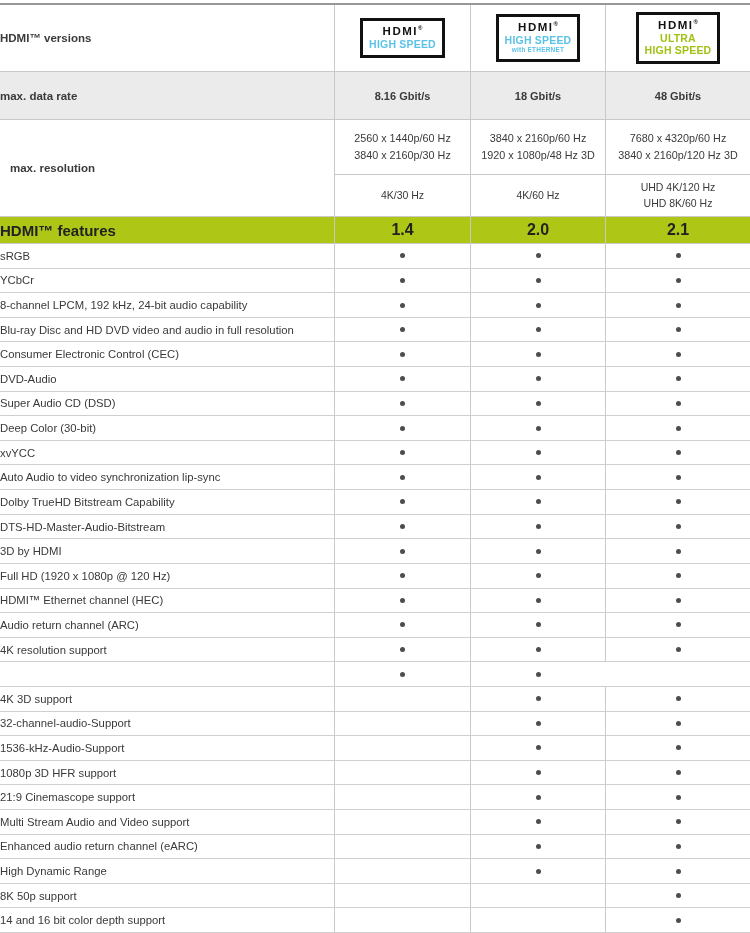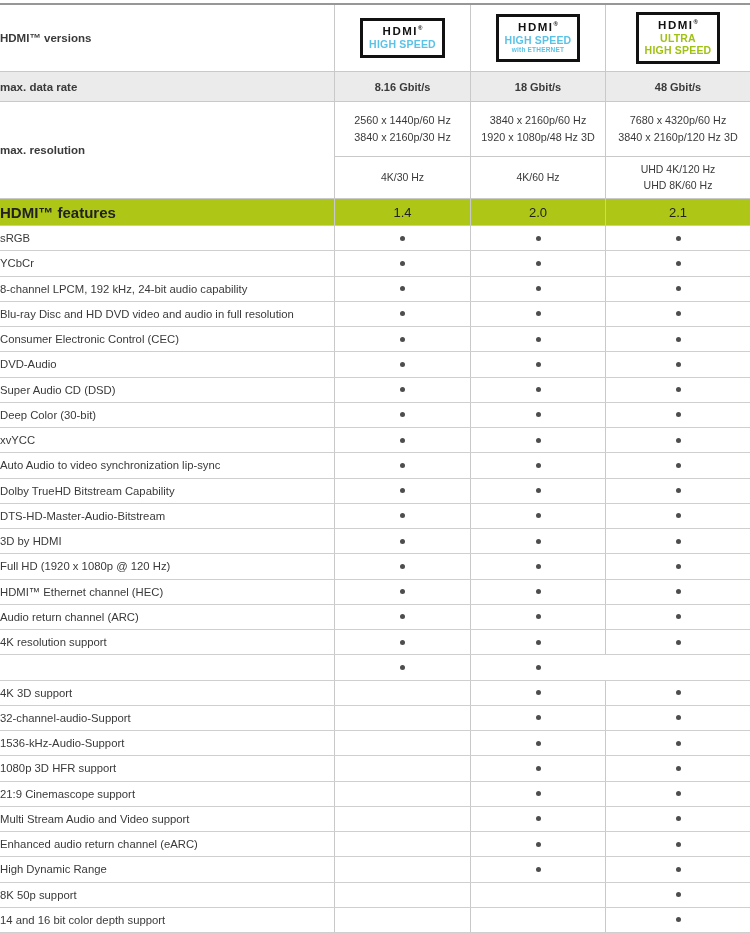--- a/index.html
+++ b/index.html
@@ -27,37 +27,37 @@
   .versions-label{font-weight:bold;font-size:11.5px;}
   .badge{border:3px solid #111;background:#fff;padding:4px 6px 5px 6px;min-width:80px;text-align:center;}
   .badge-brand{font-weight:bold;font-size:11.5px;letter-spacing:1.5px;color:#111;line-height:1;}
   .badge-brand sup{font-size:6px;letter-spacing:0;vertical-align:super;}
   .badge-line{font-weight:bold;font-size:10.5px;line-height:1.15;letter-spacing:.2px;}
   .badge-line-small{font-weight:bold;font-size:6.5px;line-height:1.2;letter-spacing:.2px;}
   .text-blue{color:var(--badge-blue);}
   .text-green{color:var(--badge-green);}
 
   
-  .row-datarate{height:30px;background:var(--shade);}
+  .row-datarate{height:48px;background:var(--shade);}
   .row-datarate .c{font-size:11px;}
   .datarate-label{font-weight:bold;font-size:11.5px;}
   .datarate-value{font-weight:bold;}
 
   
   .row-resolution{display:grid;grid-template-columns:var(--cols);grid-template-rows:55px 42px;}
-  .res-label-cell{grid-row:1 / 3;display:flex;align-items:center;border-bottom:1px solid var(--border);}
+  .res-label-cell{grid-row:1 / 3;display:flex;align-items:center;padding-left:10px;border-bottom:1px solid var(--border);}
   .res-label{font-weight:bold;font-size:11.5px;}
   .res-cell{border-left:1px solid var(--border);display:flex;flex-direction:column;align-items:center;justify-content:center;font-size:10.8px;line-height:1.55;}
   .res-primary{border-bottom:1px solid var(--border);align-items:center;}
   .res-secondary{border-bottom:1px solid var(--border);font-size:10.5px;line-height:1.45;}
 
   
   .row-features-header{height:27px;background:var(--green);}
   .fh-label{font-weight:bold;font-size:15px;color:#222;}
-  .fh-version{font-weight:normal;font-size:13px;color:#222;}
+  .fh-version{font-weight:bold;font-size:16px;color:#222;}
 
   
   .features-body{flex:1;display:flex;flex-direction:column;}
   .feature-row{flex:1;display:grid;grid-template-columns:var(--cols);border-bottom:1px solid #cfcfcf;}
   .feature-label{font-size:11.3px;}
   .dot{width:5px;height:5px;border-radius:50%;background:var(--dot);display:block;}
 </style>
 </head>
 <body>
 

